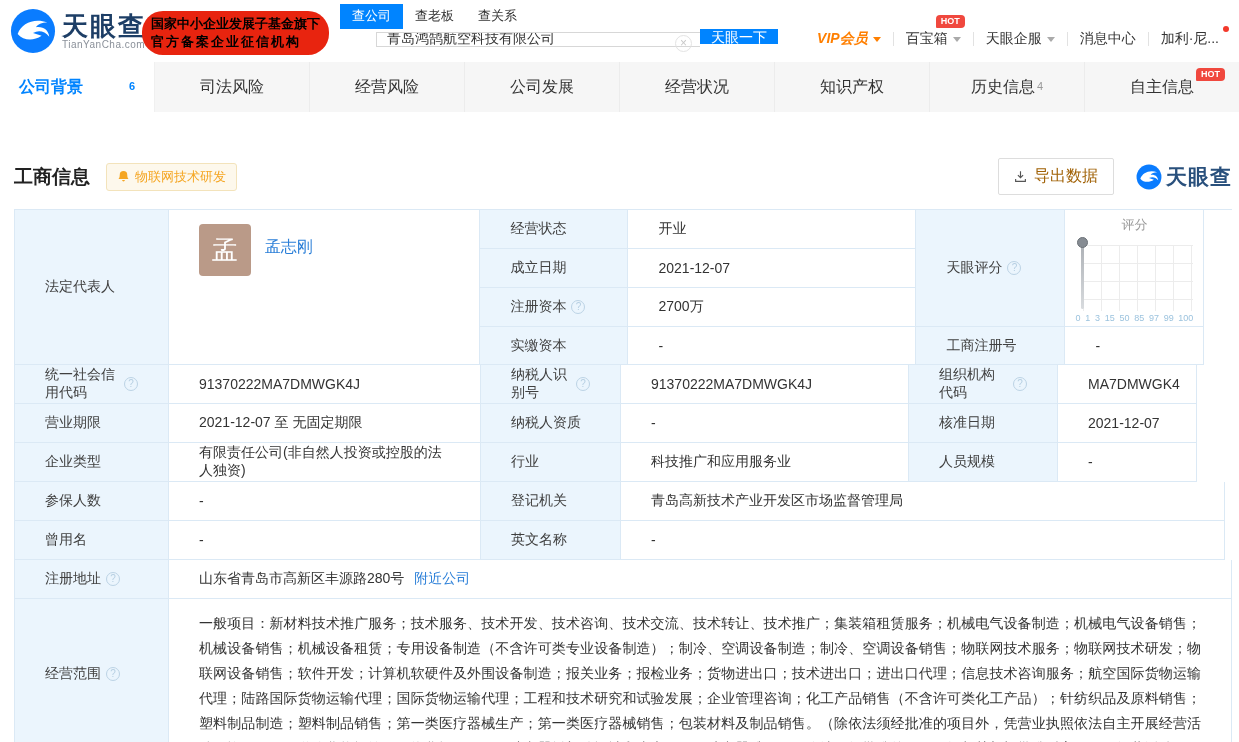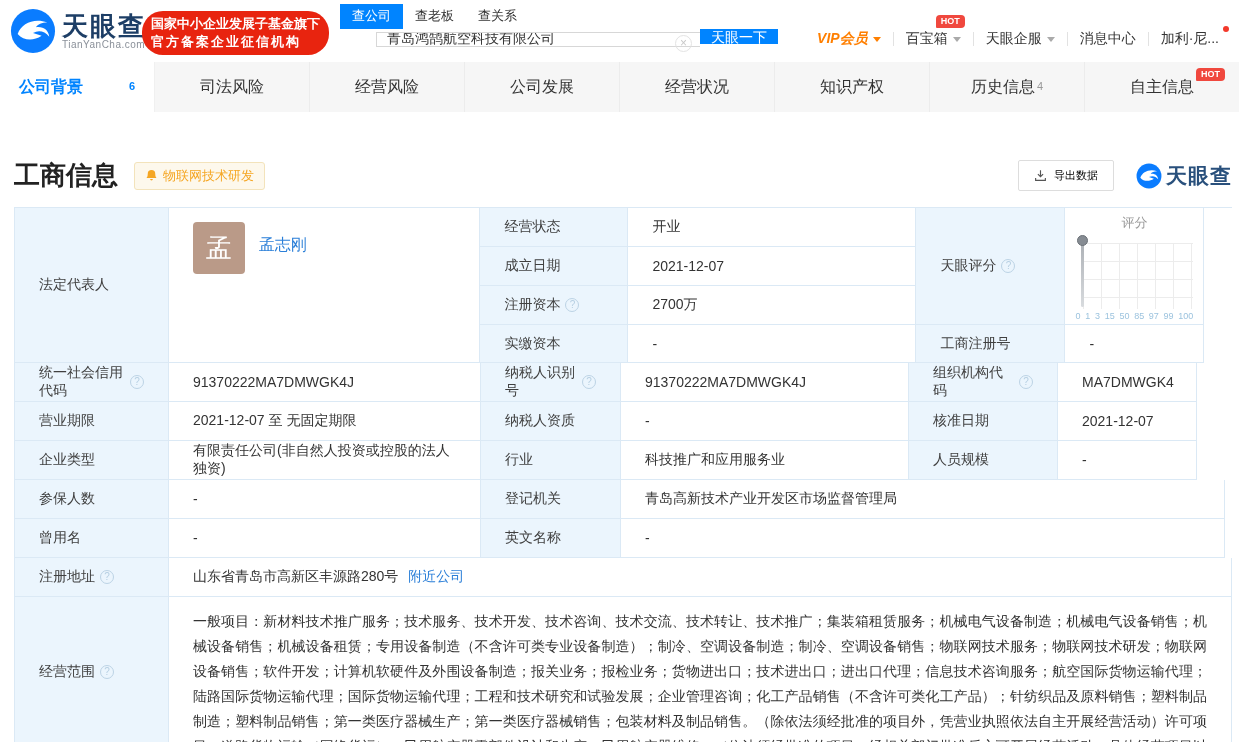--- a/index.html
+++ b/index.html
@@ -6,21 +6,21 @@
   html,body { width:1239px; height:742px; overflow:hidden; background:#fff;
     font-family:"Liberation Sans","DejaVu Sans",sans-serif; color:#333; }
 
   
   .header { position:relative; height:62px; background:#fff; }
   .logo { position:absolute; left:10px; top:8px; display:flex; align-items:center; cursor:pointer; }
   .logo svg { width:46px; height:46px; }
   .logo-txt { margin-left:6px; }
   .logo-name { font-size:26px; font-weight:bold; color:#1d3e66; letter-spacing:2px; line-height:26px; }
   .logo-domain { font-size:10px; color:#8a9099; letter-spacing:.5px; }
-  .gov-badge { position:absolute; left:142px; top:11px; background:#e8240f; color:#ffffff;
+  .gov-badge { position:absolute; left:142px; top:11px; background:#e8240f; color:#000000;
     padding:4px 9px; font-size:13px; line-height:18px; font-weight:bold;border-radius:21px; }
   .gov-badge .l2 { letter-spacing:2px; }
 
   .search-area { position:absolute; left:340px; top:4px; width:438px; }
   .search-tabs { display:flex; font-size:13px; }
   .search-tab { padding:3px 12px 4px; cursor:pointer; color:#333; }
   .search-tab.active { background:#0084ff; color:#fff; }
   .search-row { display:flex; height:15px;padding-left:36px; }
   .input-wrap { position:relative; flex:1; }
   .input-wrap input { width:100%; height:100%; border:1px solid #d7d7d7; border-right:none;
@@ -49,35 +49,35 @@
     color:#333; cursor:pointer; border-right:1px solid #ececec; position:relative; }
   .nav-tab:last-child { border-right:none; }
   .nav-tab.active { background:#fff; color:#0084ff; font-weight:bold; border-right-color:#f0f0f0;gap:44px; }
   .nav-count { font-size:11px; margin-left:2px; position:relative; top:-1px; color:#999; }
   .nav-tab.active .nav-count { color:#0084ff; }
   .nav-hot { right:14px; top:6px; }
 
   
   .content { padding:0 7px 0 14px; }
   .section-head { display:flex; align-items:center; margin:46px 0 14px; }
-  .section-title { font-size:26px; font-weight:bold; color:#222; }
+  .section-title { font-size:19px; font-weight:bold; color:#222; }
   .notify-chip { display:flex; align-items:center; gap:5px; margin-left:16px; background:#fdf8ec;
     border:1px solid #f3e3bb; border-radius:3px; padding:4px 10px; font-size:13px; color:#f5a623; cursor:pointer; }
   .head-right { margin-left:auto; display:flex; align-items:center; gap:22px; }
   .export-btn { display:flex; align-items:center; gap:7px; border:1px solid #ddd; background:#fff;
-    border-radius:2px; padding:7px 15px; font-size:11px; color:#000000; cursor:pointer;
+    border-radius:2px; padding:7px 15px; font-size:16px; color:#a16207; cursor:pointer;
     font-family:"Liberation Sans","DejaVu Sans",sans-serif; }
   .watermark { display:flex; align-items:center; gap:4px; }
   .watermark svg { width:26px; height:26px; }
   .wm-name { font-size:21px; font-weight:bold; color:#29507c; letter-spacing:1px; }
 
   
   .biz-table { border-top:1px solid #dbe9f5; border-left:1px solid #dbe9f5; width:1218px; font-size:14px; }
   .trow { display:flex; }
-  .cell { border-right:1px solid #dbe9f5; border-bottom:1px solid #dbe9f5; padding:0 24px;
+  .cell { border-right:1px solid #dbe9f5; border-bottom:1px solid #dbe9f5; padding:0 30px;
     display:flex; align-items:center; }
   .lbl { background:#ebf5fd; color:#404040; }
   .c1{width:154px}.c2{width:312px}.c3{width:140px}.c4{width:288px}.c5{width:149px}.c6{width:139px}
   .c4-6{width:604px}.c2-6{width:1064px}
   .h39{height:39px}.h38{height:38px}.h117{height:117px}.h155{height:155px}.h150{height:150px}
   .midcol { width:436px; display:flex; flex-direction:column; }
   .rightcol { width:316px; display:flex; flex-direction:column; }
   .subrow { display:flex; }
   .qmark { display:inline-block; flex:none; width:14px; height:14px; border:1px solid #bcd3e5; border-radius:50%;
     color:#b6cfe2; font-size:10px; line-height:12px; text-align:center; margin-left:5px; cursor:pointer; }

